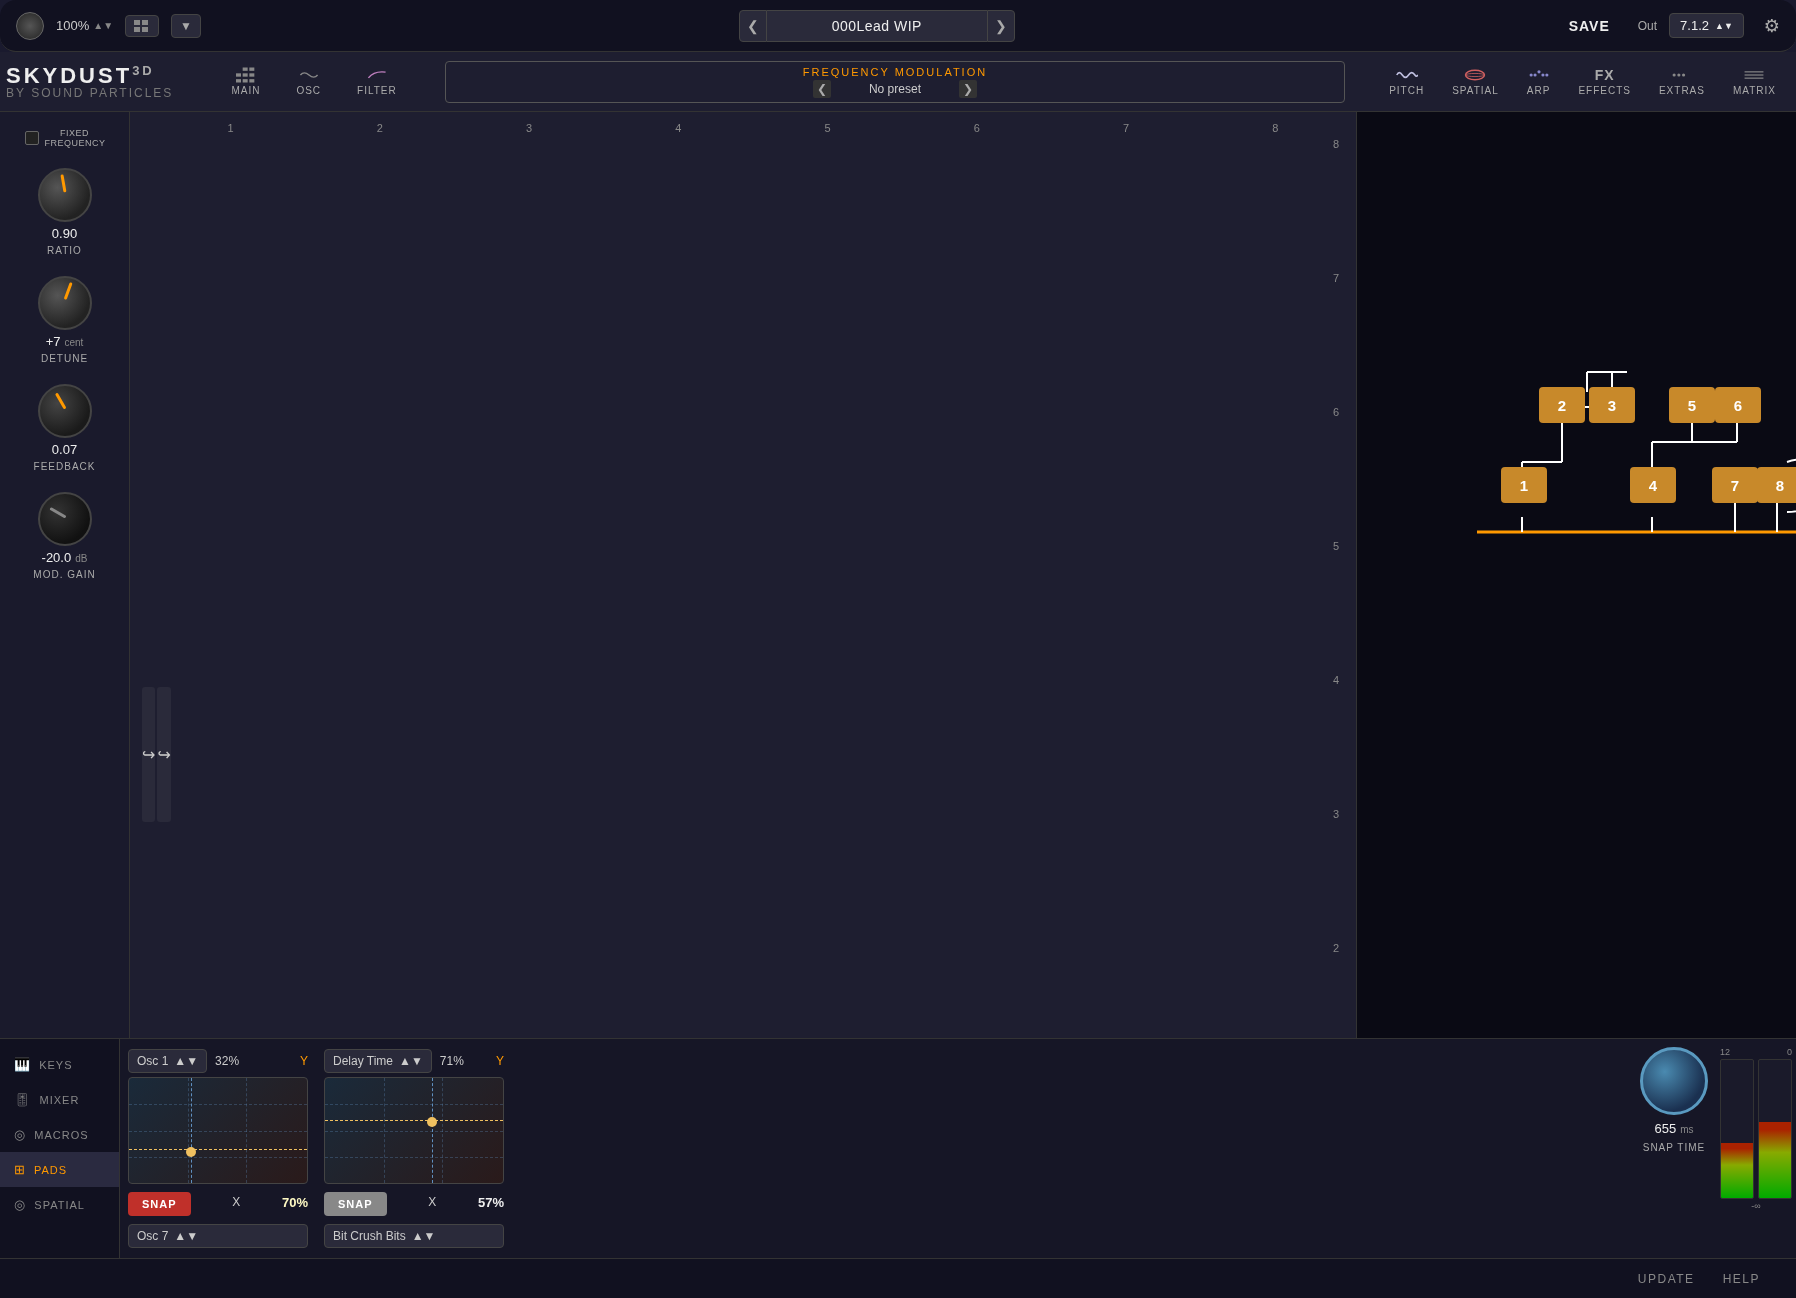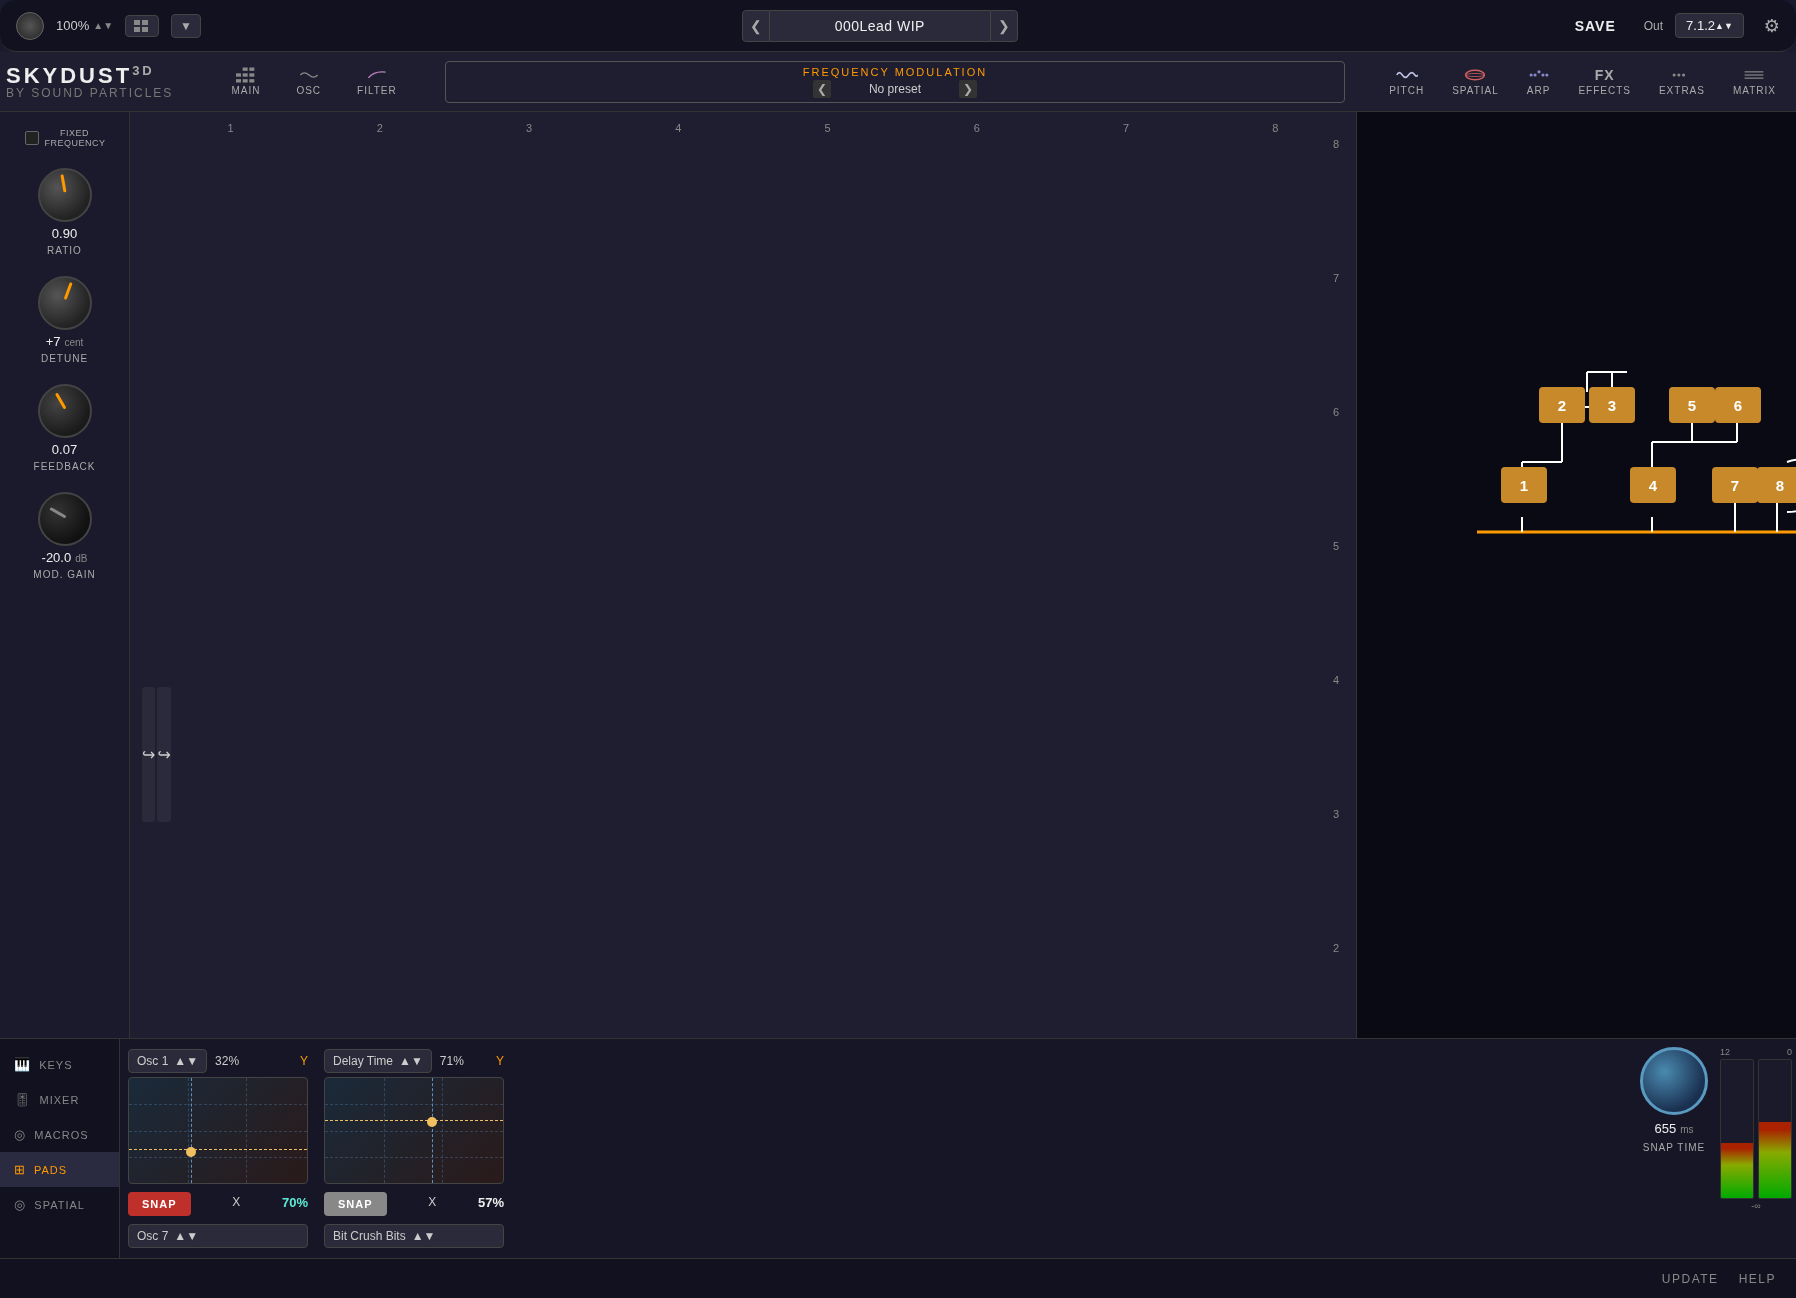--- a/index.html
+++ b/index.html
@@ -58,21 +58,21 @@
       letter-spacing: 0.5px;
     }
     .save-btn {
       background: transparent; border: none; color: #eee; font-size: 14px;
       font-weight: bold; cursor: pointer; letter-spacing: 1px; margin-left: 16px;
     }
     .out-label { color: #aaa; font-size: 12px; margin-left: 16px; }
     .out-val {
       background: #2a2a3a; border: 1px solid #444; border-radius: 4px;
       padding: 4px 10px; color: #eee; font-size: 13px; cursor: pointer;
-      display: flex; align-items: center; 
+      display: flex; align-items: center; gap: 6px;
     }
     .settings-btn {
       background: transparent; border: none; color: #aaa; font-size: 18px;
       cursor: pointer; margin-left: 8px;
     }
 
     
     .main-area {
       display: flex;
       flex-direction: column;
@@ -317,21 +317,21 @@
     .snap-time-val { font-size: 13px; color: #eee; text-align: center; }
     .snap-time-unit { font-size: 10px; color: #888; }
     .snap-time-label { font-size: 10px; color: #aaa; letter-spacing: 1px; text-align: center; }
 
     
     .bottom-footer {
       height: 40px;
       background: #111120;
       border-top: 1px solid #333;
       display: flex; align-items: center; justify-content: flex-end;
-      padding: 0 20px; gap: 20px;
+      padding: 0 36px; gap: 28px;
     }
     .footer-btn {
       background: transparent; border: none; color: #888;
       font-size: 12px; letter-spacing: 1.5px; cursor: pointer;
     }
 
     
     .algo-svg { position: absolute; top: 0; left: 0; width: 100%; height: 100%; pointer-events: none; }
   </style>
 </head>
@@ -744,21 +744,21 @@
           <div class="pad-grid-lines-h" style="top:75%;"></div>
 
           <div style="position:absolute;left:0;right:0;top:68%;border-top:1px dashed #f0c060;"></div>
 
           <div style="position:absolute;top:0;bottom:0;left:35%;border-left:1px dashed #6090c0;"></div>
           <div class="pad-dot" style="left:35%;top:70%;"></div>
         </div>
         <div style="display:flex;align-items:center;gap:6px;justify-content:space-between;">
           <button class="snap-btn">SNAP</button>
           <span style="font-size:12px;color:#ccc;">X</span>
-          <span style="font-size:13px;color:#5eead4;font-weight:bold;">70%</span>
+          <span style="font-size:13px;color:#fef9c3;font-weight:bold;">70%</span>
         </div>
         <div class="pad-source-select">
           <span>Osc 7</span>
           <span>▲▼</span>
         </div>
       </div>
 
       <div style="display:flex;flex-direction:column;gap:4px;padding:10px 8px;">
         <div style="display:flex;align-items:center;gap:8px;">
           <div class="pad-select">

